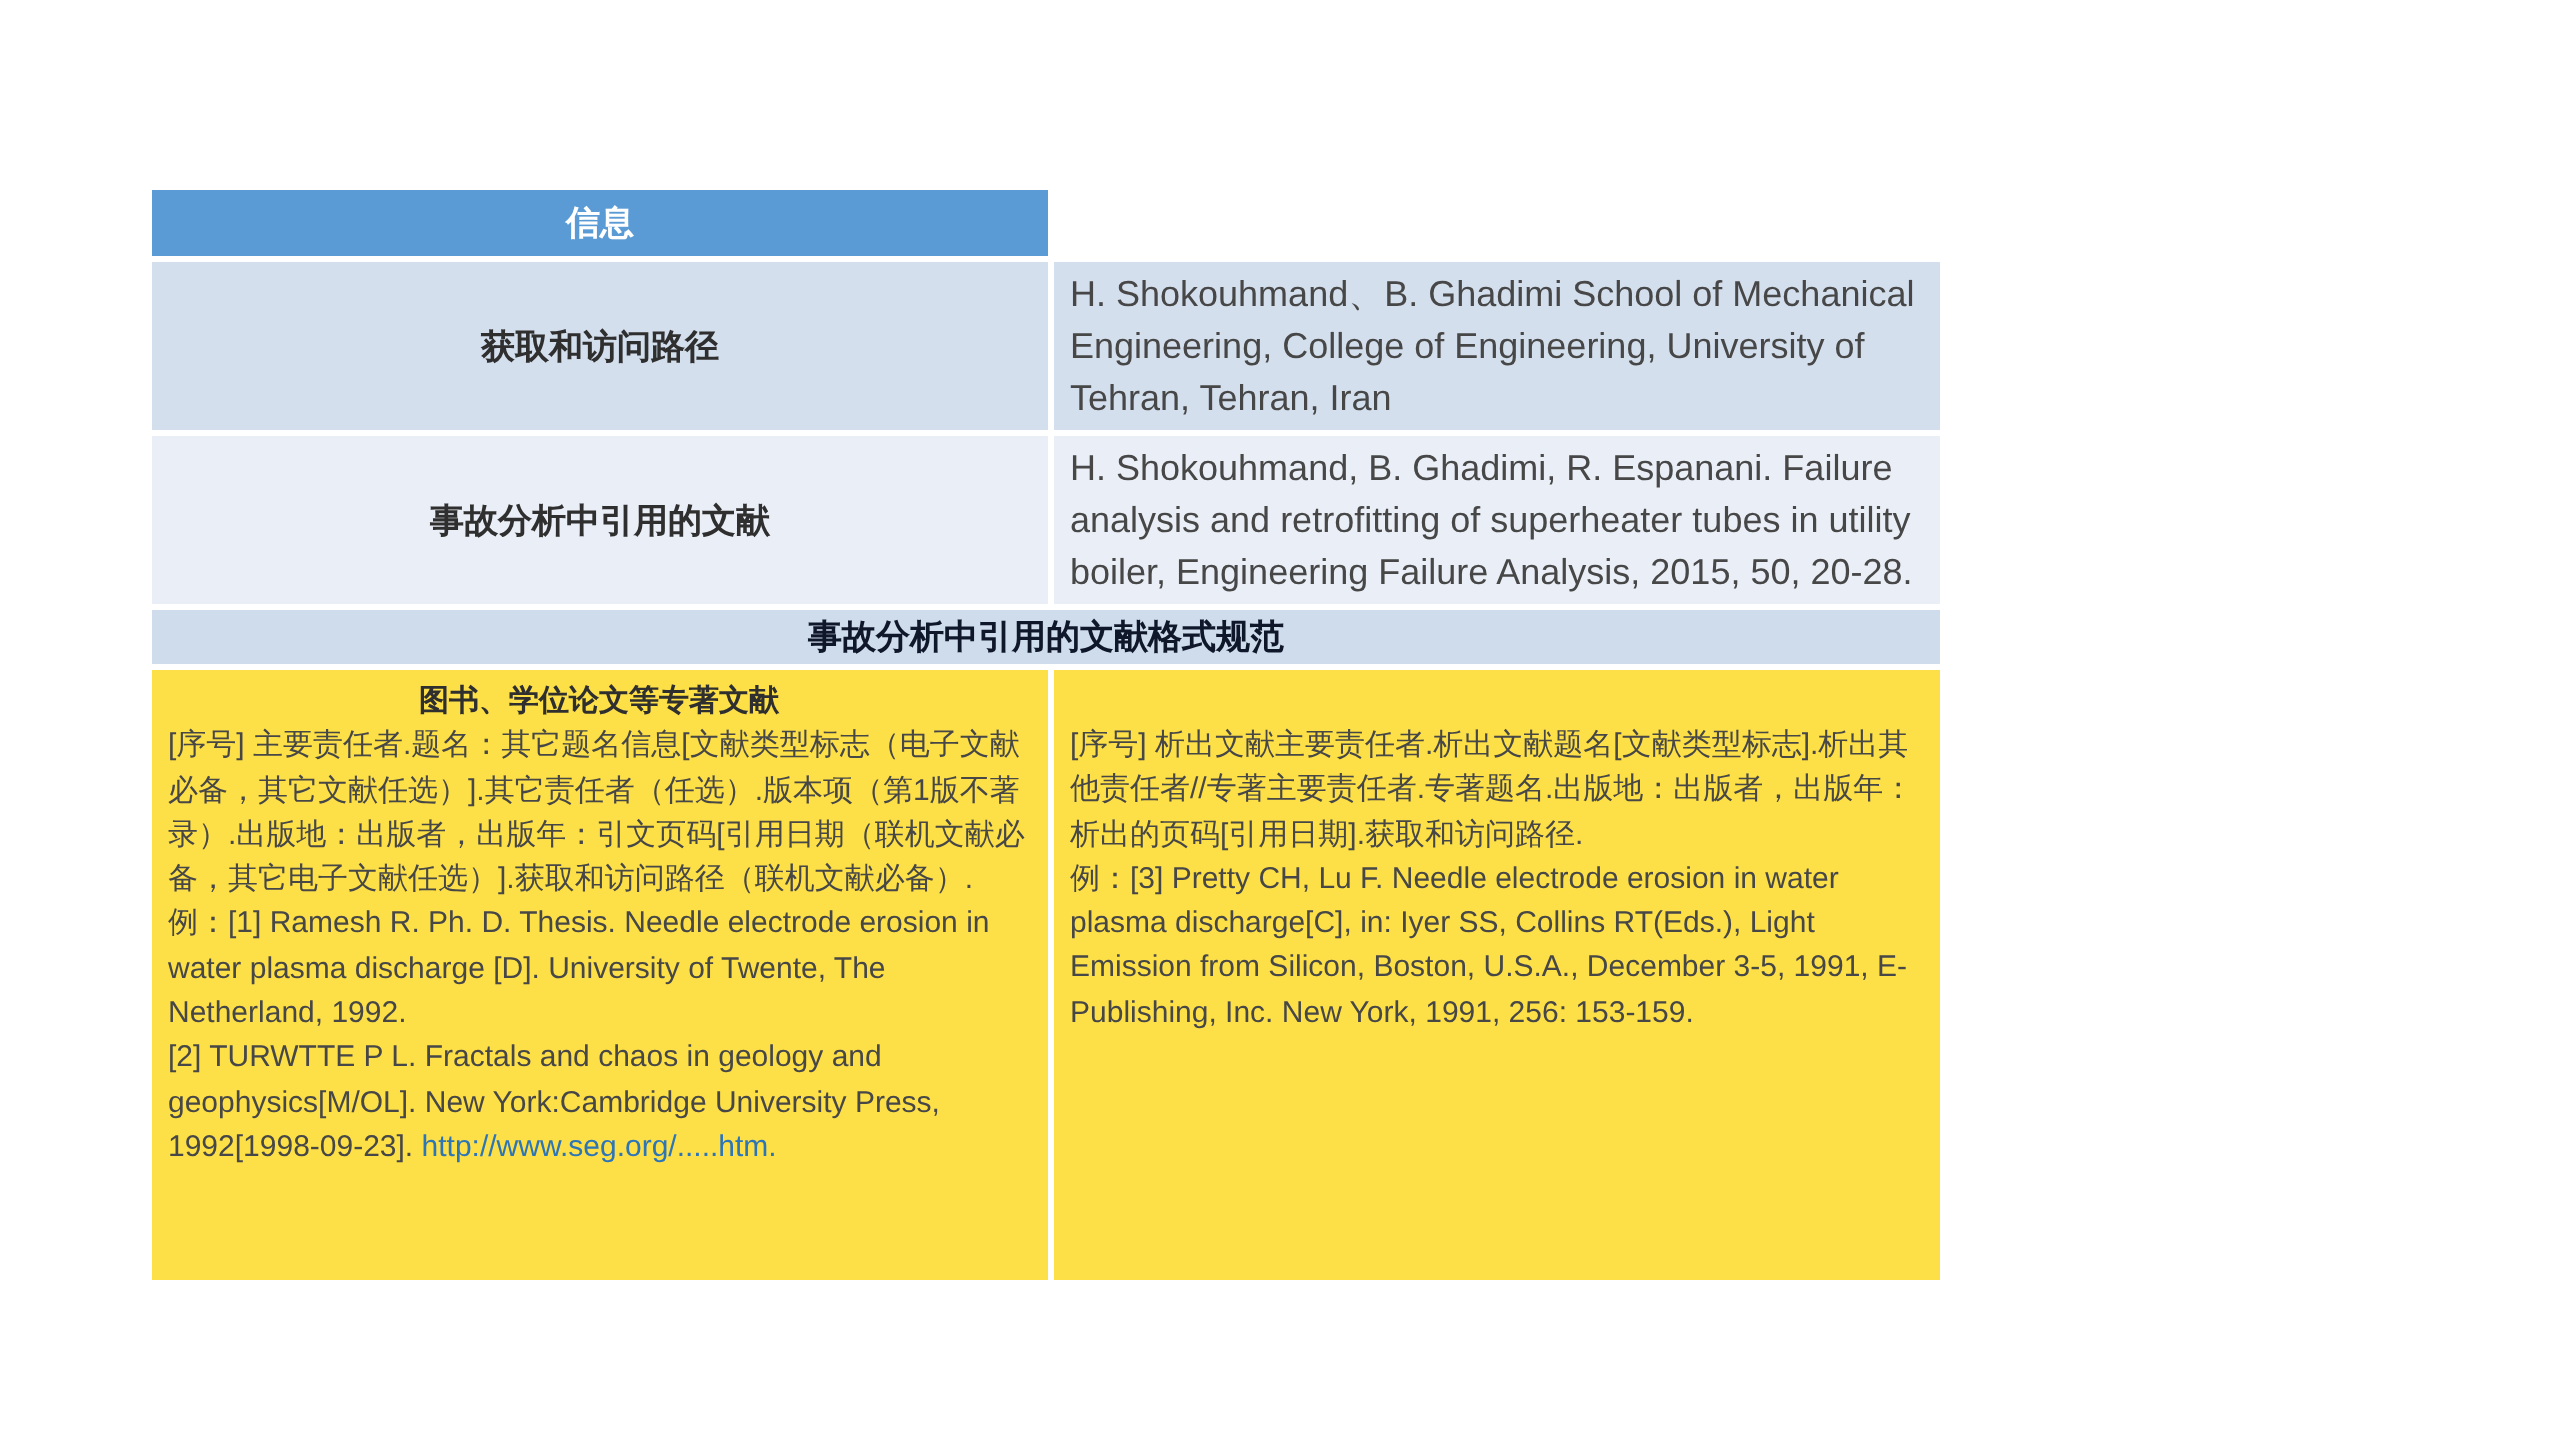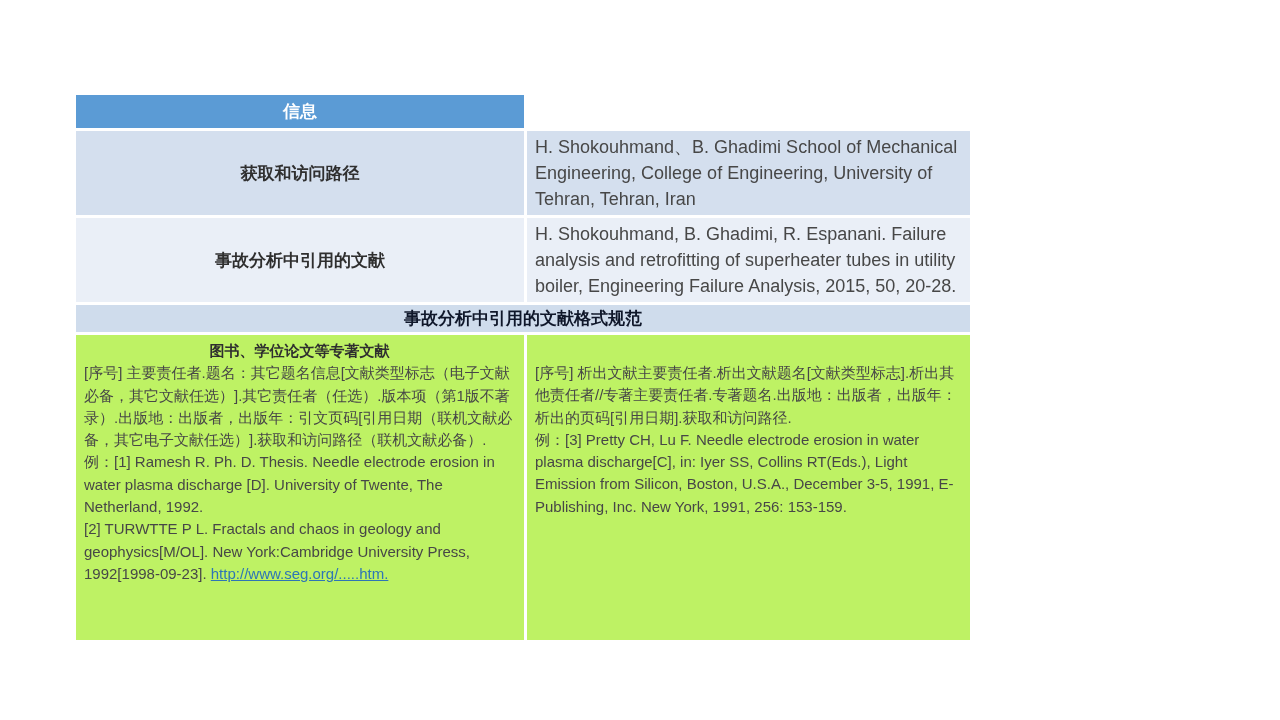--- a/index.html
+++ b/index.html
@@ -61,38 +61,37 @@
     width: 894px;
     height: 27px;
     display: flex; align-items: center; justify-content: center;
     font-weight: bold;
     font-size: 17px;
     color: #0f172a;
   }
 
   
   .row-4 .cell {
-    background: #bef264;
+    background: #fde047;
     height: 305px;
     padding: 5px 9px 6px 8px;
     font-size: 15px;
     line-height: 22.3px;
     color: #474747;
   }
   .fmt-title {
     text-align: center;
     font-weight: bold;
     color: #2f2f2f;
   }
   .fmt-body, .fmt-example { text-align: left; }
   .fmt-example { white-space: pre-line; }
   .fmt-body-right { margin-top: 22px; }
   .ref-link {
     color: #2e75b6;
-    text-decoration: underline;
     cursor: pointer;
   }
 </style>
 </head>
 <body>
 
 <div class="slide">
   <div class="ref-table">
 
     <div class="t-row header-row">

